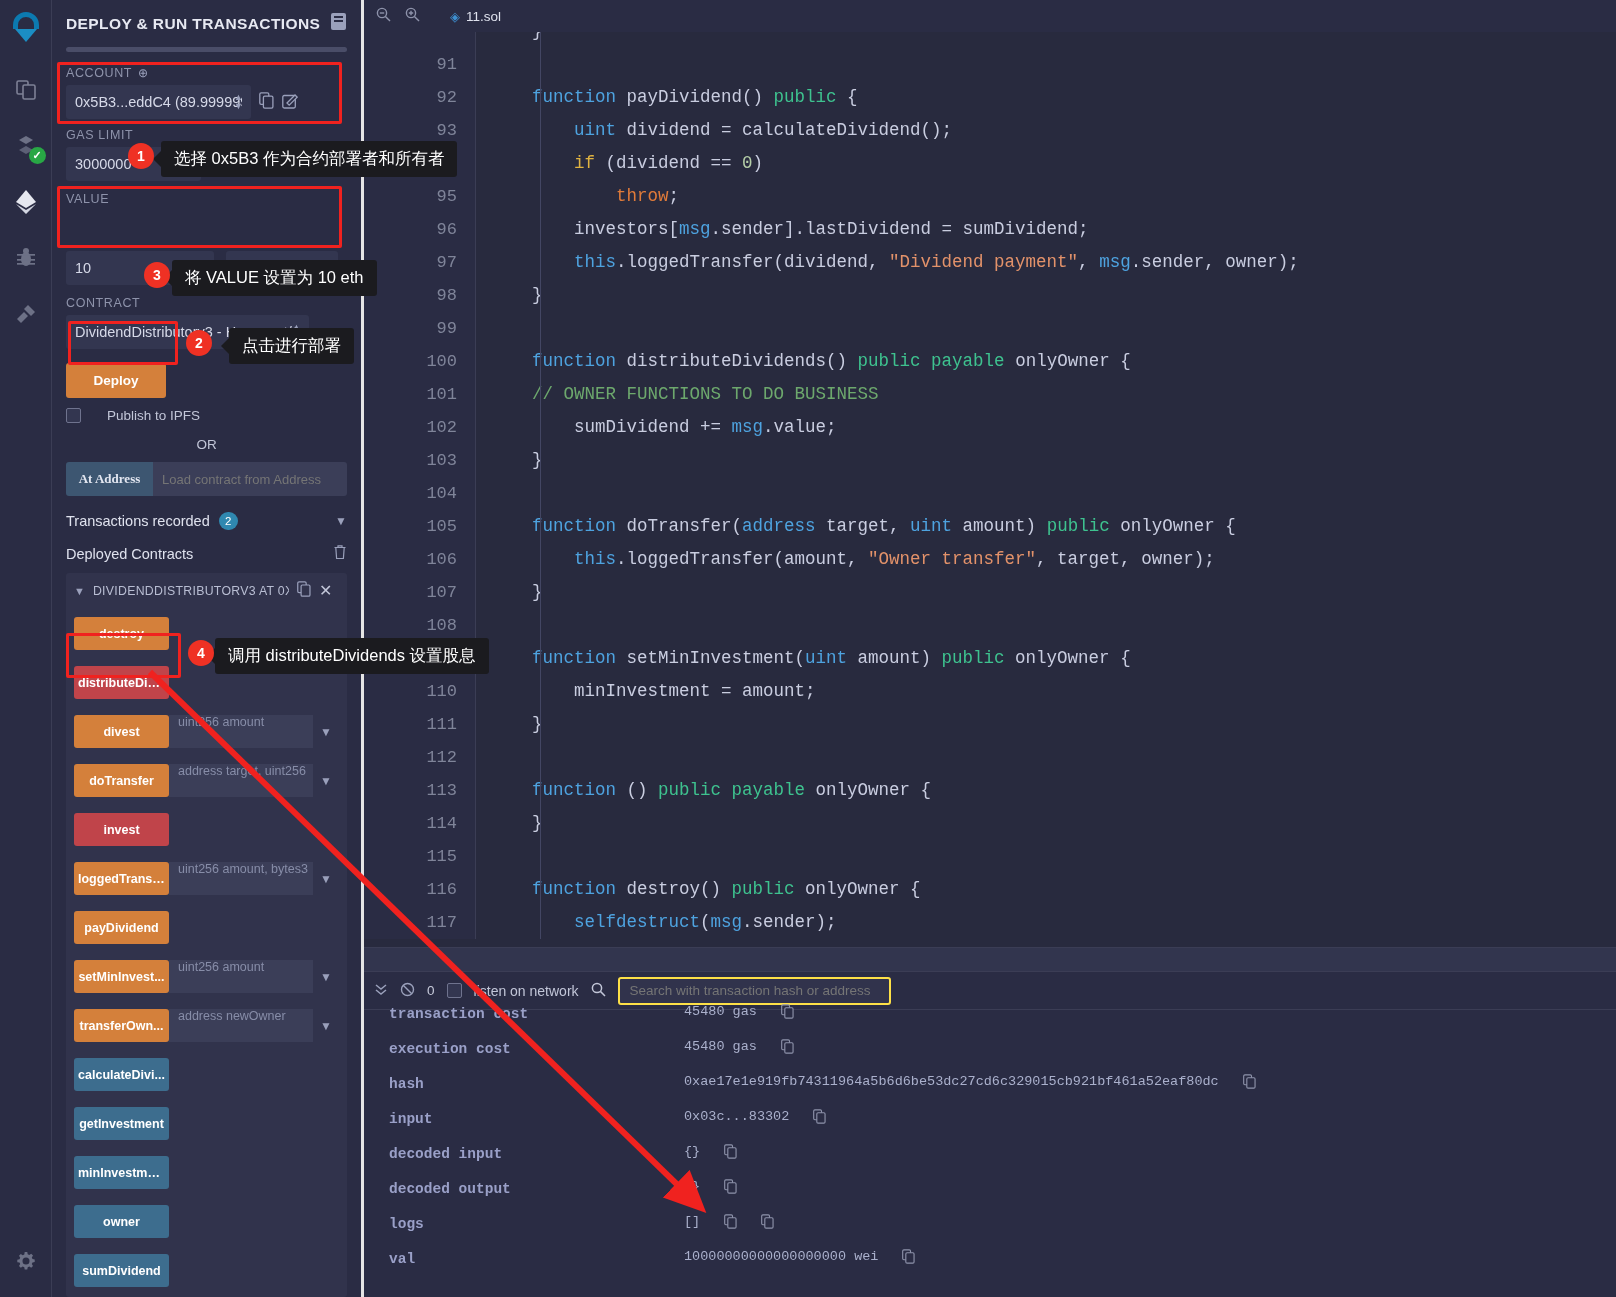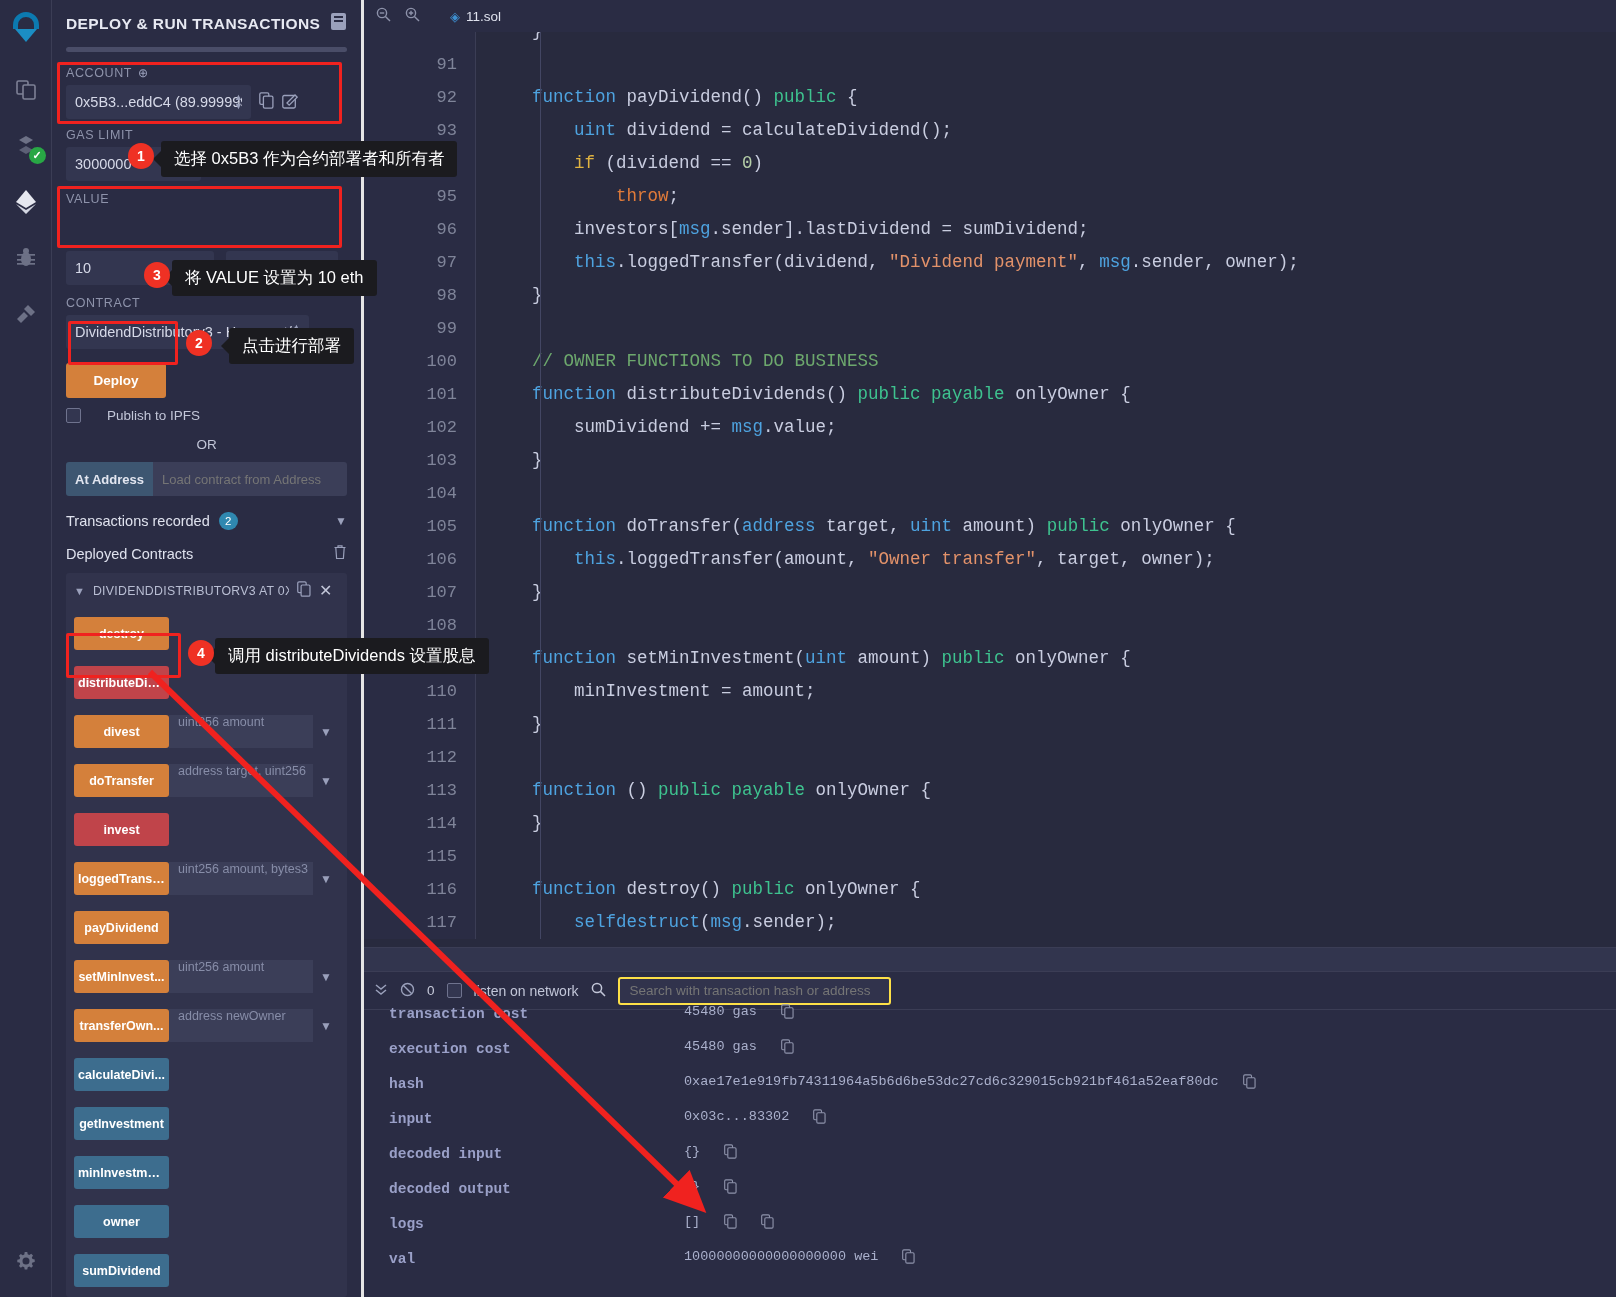--- a/index.html
+++ b/index.html
@@ -76,21 +76,21 @@
   }
   .chk-row { display: flex; align-items: center; gap: 26px; margin-top: 10px; }
   .chkbox { width: 15px; height: 15px; border: 1px solid #6f738e; border-radius: 2px; background: #333650;}
   .chk-lbl { color: #c2c6d8; font-size: 13.5px; }
   .or { text-align: center; color: #c2c6d8; font-size: 13.5px; margin: 14px 0 10px 0; }
 
   .ataddr { display: flex; }
   .at-btn {
     background: #3d5671; color: #e2e6f0; border: none; height: 34px; width: 100px;
     font-size: 13px; font-weight: 700; border-radius: 3px 0 0 3px; cursor: pointer;
-    font-family: Liberation Sans, sans-serif;
+    font-family: Liberation Serif, serif;
   }
   .at-inp {
     background: #3b3e58; border: none; height: 34px; flex: 1;
     color: #9197b0; font-size: 13px; padding: 0 9px; border-radius: 0 3px 3px 0;
     font-family: "Liberation Sans", sans-serif;
   }
 
   .rec-row { display: flex; align-items: center; gap: 9px; margin-top: 16px; }
   .rec-lbl { color: #dfe2ee; font-size: 14.5px; }
   .pill { background: #2f88b0; color: #fff; font-size: 11.5px; border-radius: 9px;
@@ -480,22 +480,22 @@
         <div class="cline">    }</div>
             <div class="cline">&nbsp;</div>
             <div class="cline">    <span class="k-fn">function</span> <span class="k-ident">payDividend</span>() <span class="k-vis">public</span> {</div>
             <div class="cline">        <span class="k-type">uint</span> dividend = calculateDividend();</div>
             <div class="cline">        <span class="k-ctrl">if</span> (dividend == <span class="k-num">0</span>)</div>
             <div class="cline">            <span class="k-throw">throw</span>;</div>
             <div class="cline">        investors[<span class="k-msg">msg</span>.sender].lastDividend = sumDividend;</div>
             <div class="cline">        <span class="k-this">this</span>.loggedTransfer(dividend, <span class="k-str">"Dividend payment"</span>, <span class="k-msg">msg</span>.sender, owner);</div>
             <div class="cline">    }</div>
             <div class="cline">&nbsp;</div>
+            <div class="cline">    <span class="k-fn">function</span> distributeDividends() <span class="k-vis">public</span> <span class="k-vis">payable</span> onlyOwner {</div>
             <div class="cline">    <span class="k-com">// OWNER FUNCTIONS TO DO BUSINESS</span></div>
-            <div class="cline">    <span class="k-fn">function</span> distributeDividends() <span class="k-vis">public</span> <span class="k-vis">payable</span> onlyOwner {</div>
             <div class="cline">        sumDividend += <span class="k-msg">msg</span>.value;</div>
             <div class="cline">    }</div>
             <div class="cline">&nbsp;</div>
             <div class="cline">    <span class="k-fn">function</span> doTransfer(<span class="k-type">address</span> target, <span class="k-type">uint</span> amount) <span class="k-vis">public</span> onlyOwner {</div>
             <div class="cline">        <span class="k-this">this</span>.loggedTransfer(amount, <span class="k-str">"Owner transfer"</span>, target, owner);</div>
             <div class="cline">    }</div>
             <div class="cline">&nbsp;</div>
             <div class="cline">    <span class="k-fn">function</span> setMinInvestment(<span class="k-type">uint</span> amount) <span class="k-vis">public</span> onlyOwner {</div>
             <div class="cline">        minInvestment = amount;</div>
             <div class="cline">    }</div>

